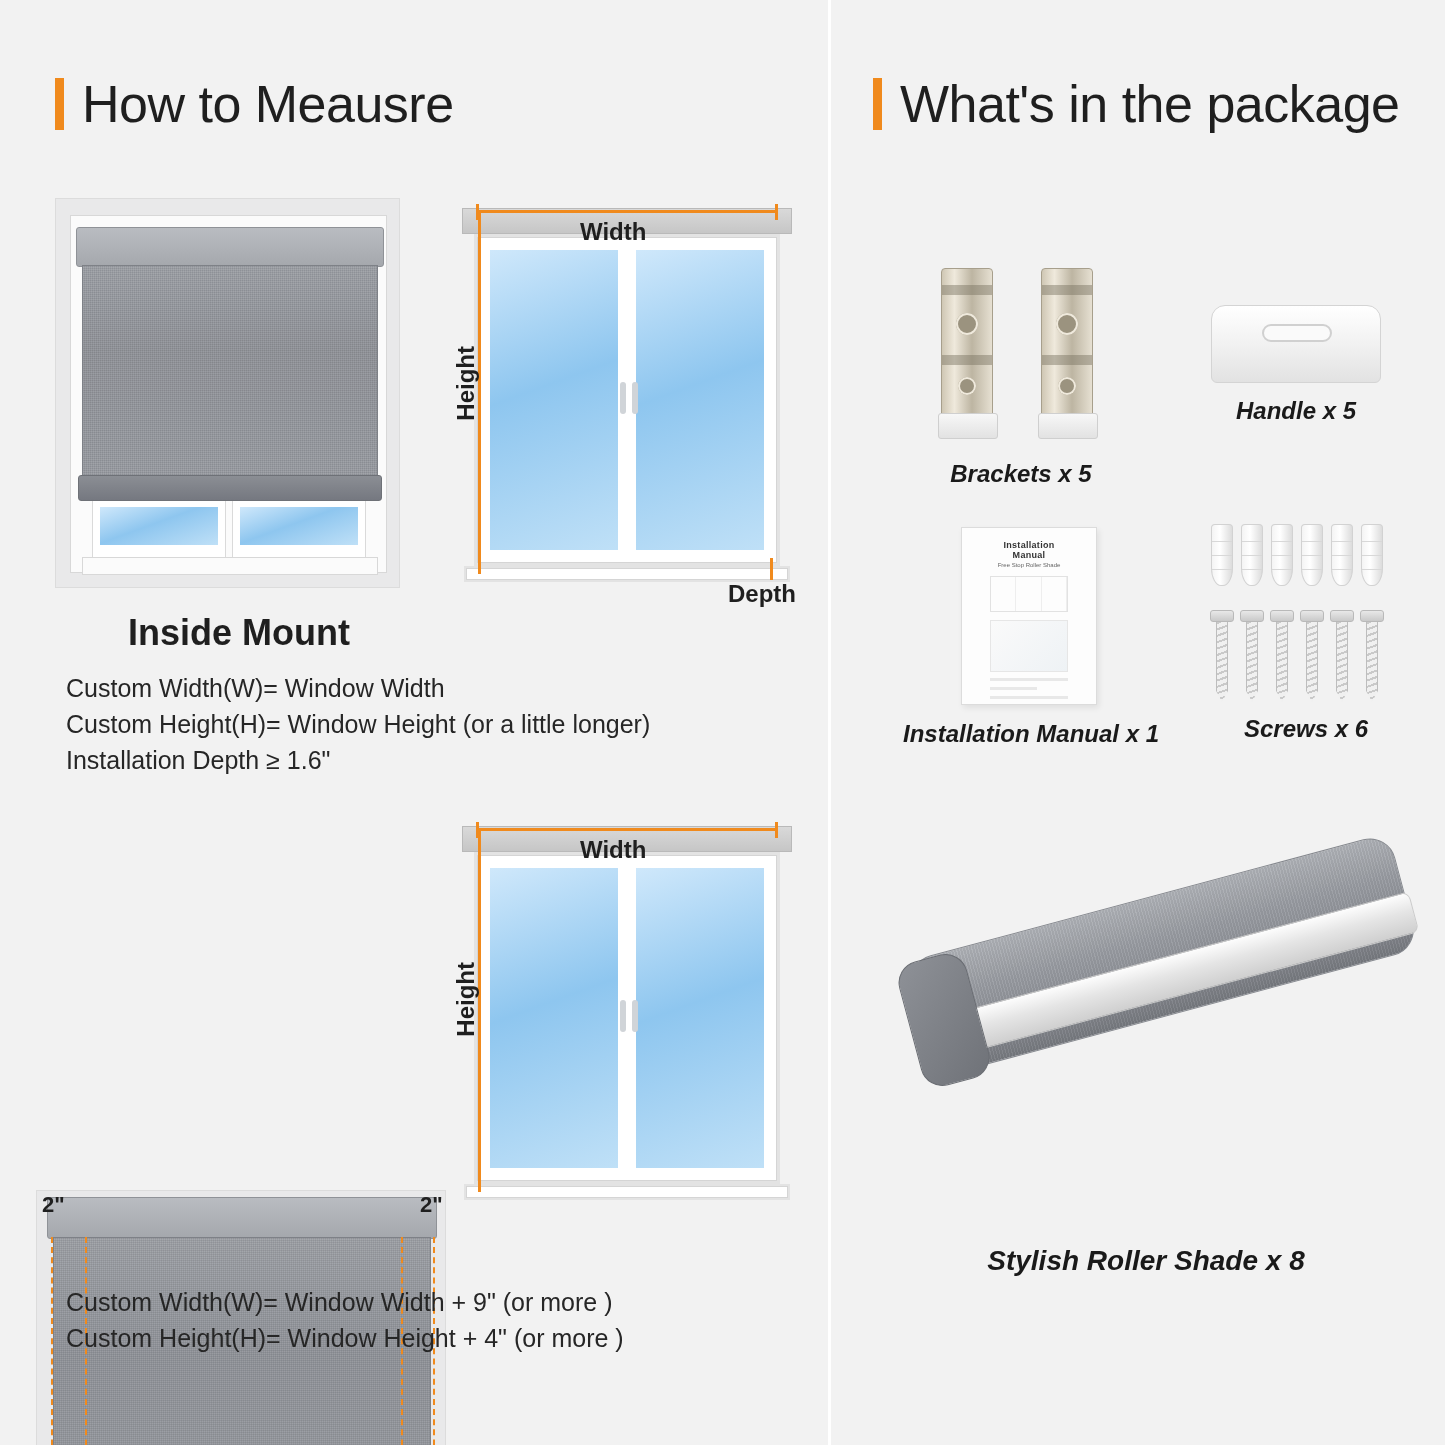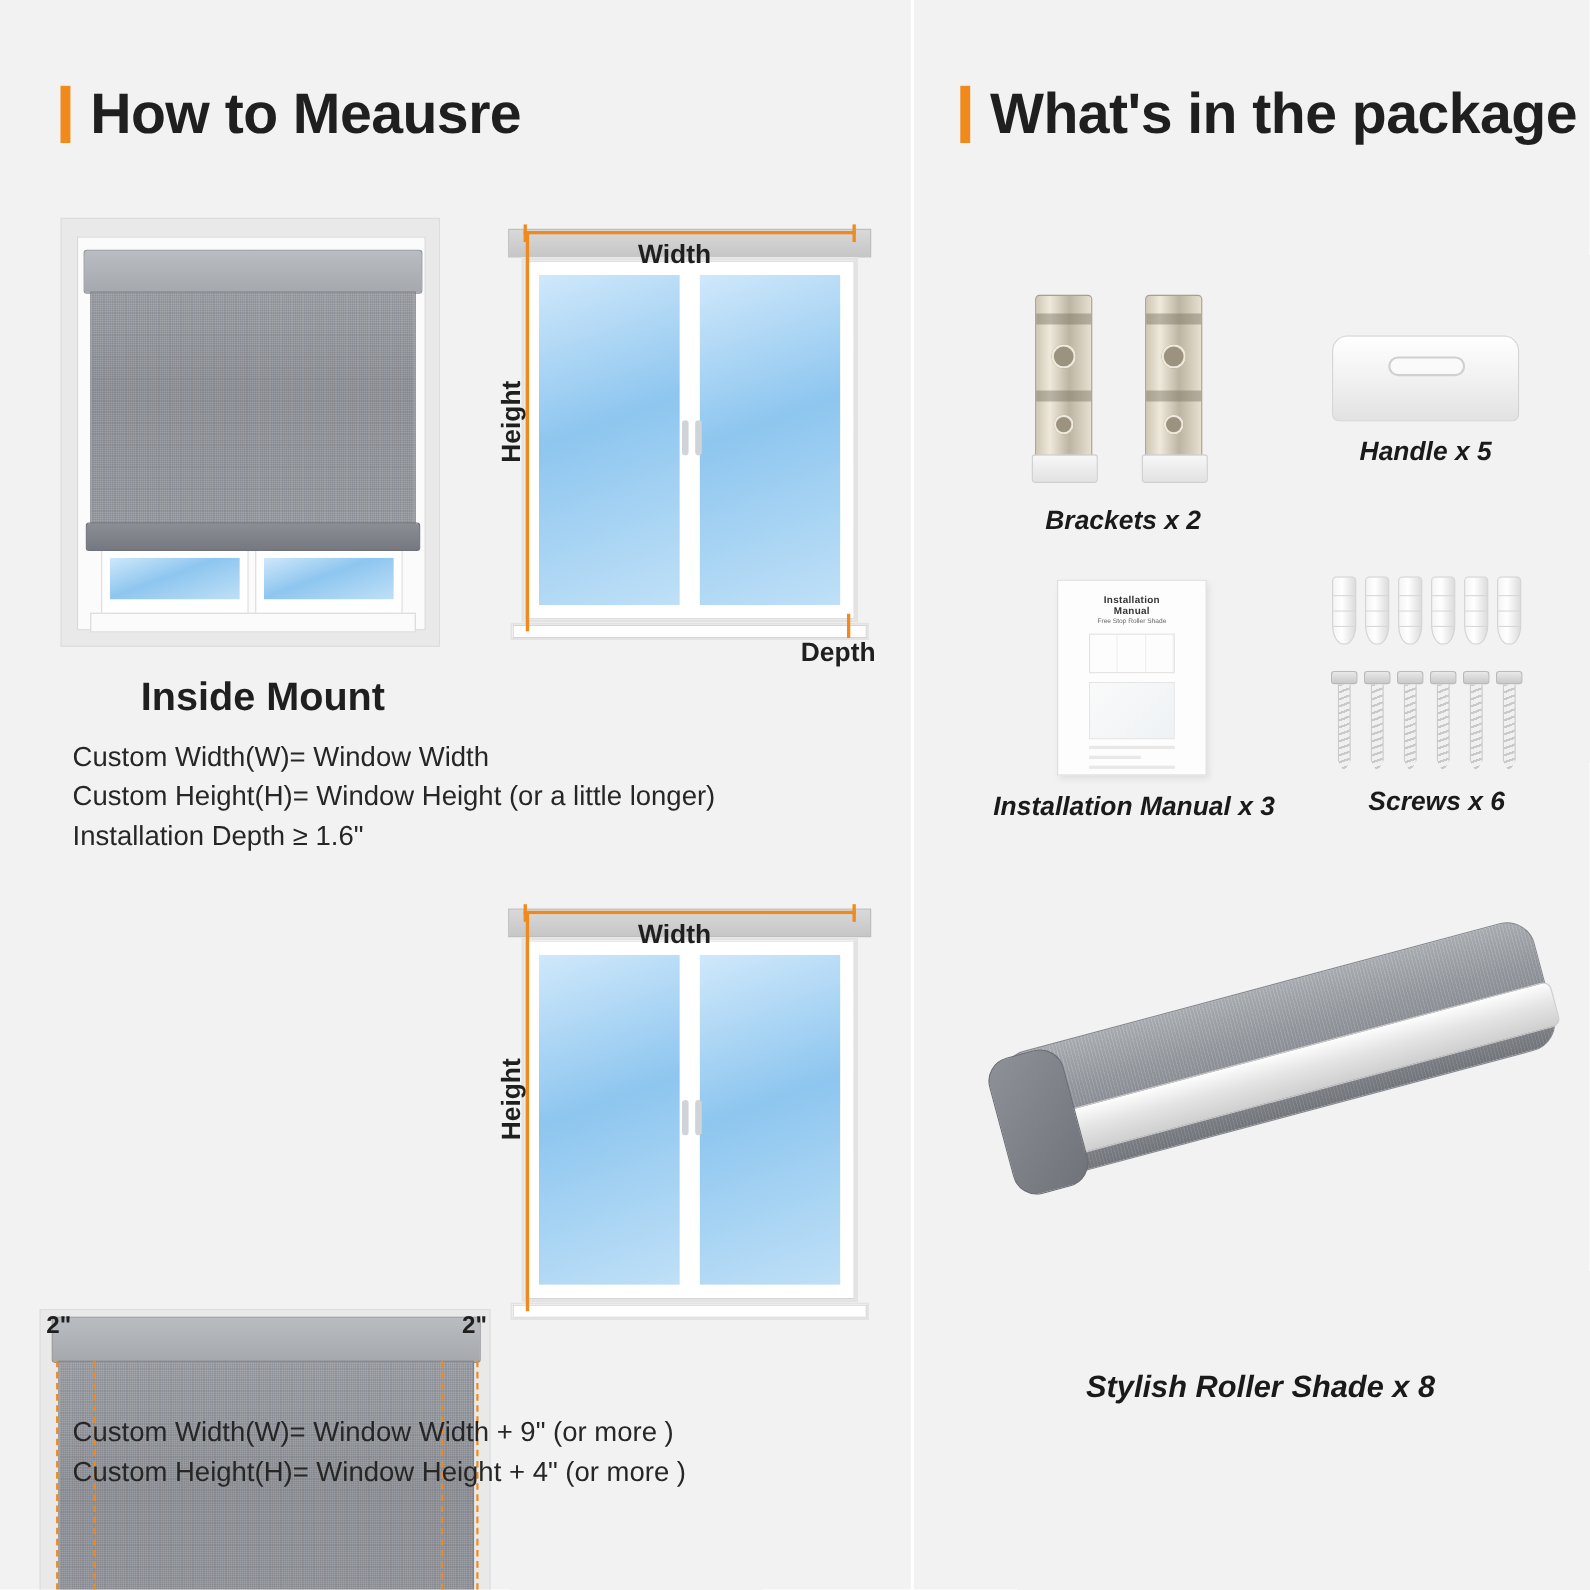--- a/index.html
+++ b/index.html
@@ -47,21 +47,21 @@
     gap: 18px;
   }
   .heading .bar {
     width: 9px;
     height: 52px;
     background: #f08a1d;
     flex: 0 0 auto;
   }
   .heading .txt {
     font-size: 52px;
-    font-weight: bold;
+    font-weight: normal;
     color: #1f1f1f;
     letter-spacing: -0.5px;
     white-space: nowrap;
   }
   .h-left { position: absolute; left: 55px; top: 74px; }
   .h-right { position: absolute; left: 42px; top: 74px; }
 
   
   .illus {
     position: absolute;
@@ -479,41 +479,41 @@
         <div class="bk-base"></div>
       </div>
       <div class="bracket" style="left:100px; top:0;">
         <div class="bk-band" style="top:16px;"></div>
         <div class="bk-hole" style="left:14px; top:44px; width:22px; height:22px;"></div>
         <div class="bk-band" style="top:86px;"></div>
         <div class="bk-hole" style="left:16px; top:108px; width:18px; height:18px;"></div>
         <div class="bk-base"></div>
       </div>
     </div>
-    <div class="part-label" style="left:40px; top:460px; width:300px;">Brackets x 2</div>
+    <div class="part-label" style="left:40px; top:460px; width:300px;">Brackets x 5</div>
 
     <div class="handle" style="left:380px; top:305px;">
       <div class="grip"></div>
     </div>
     <div class="part-label" style="left:330px; top:397px; width:270px;">Handle x 5</div>
 
     <div class="manual" style="left:130px; top:527px;">
       <div class="m-title">Installation Manual</div>
       <div class="m-sub">Free Stop Roller Shade</div>
       <div class="m-box">
           <div></div>
           <div></div>
           <div></div>
         </div>
       <div class="m-pic"></div>
       <div class="m-line"></div>
       <div class="m-line short"></div>
       <div class="m-line"></div>
     </div>
-    <div class="part-label" style="left:40px; top:720px; width:320px;">Installation Manual x 3</div>
+    <div class="part-label" style="left:40px; top:720px; width:320px;">Installation Manual x 1</div>
 
     <div style="position:absolute; left:380px; top:524px;">
       <div class="anchor" style="left:0; top:0;">
           <div class="rib" style="top:16px;"></div>
           <div class="rib" style="top:30px;"></div>
           <div class="rib" style="top:44px;"></div>
         </div>
       <div class="anchor" style="left:30px; top:0;">
           <div class="rib" style="top:16px;"></div>
           <div class="rib" style="top:30px;"></div>

